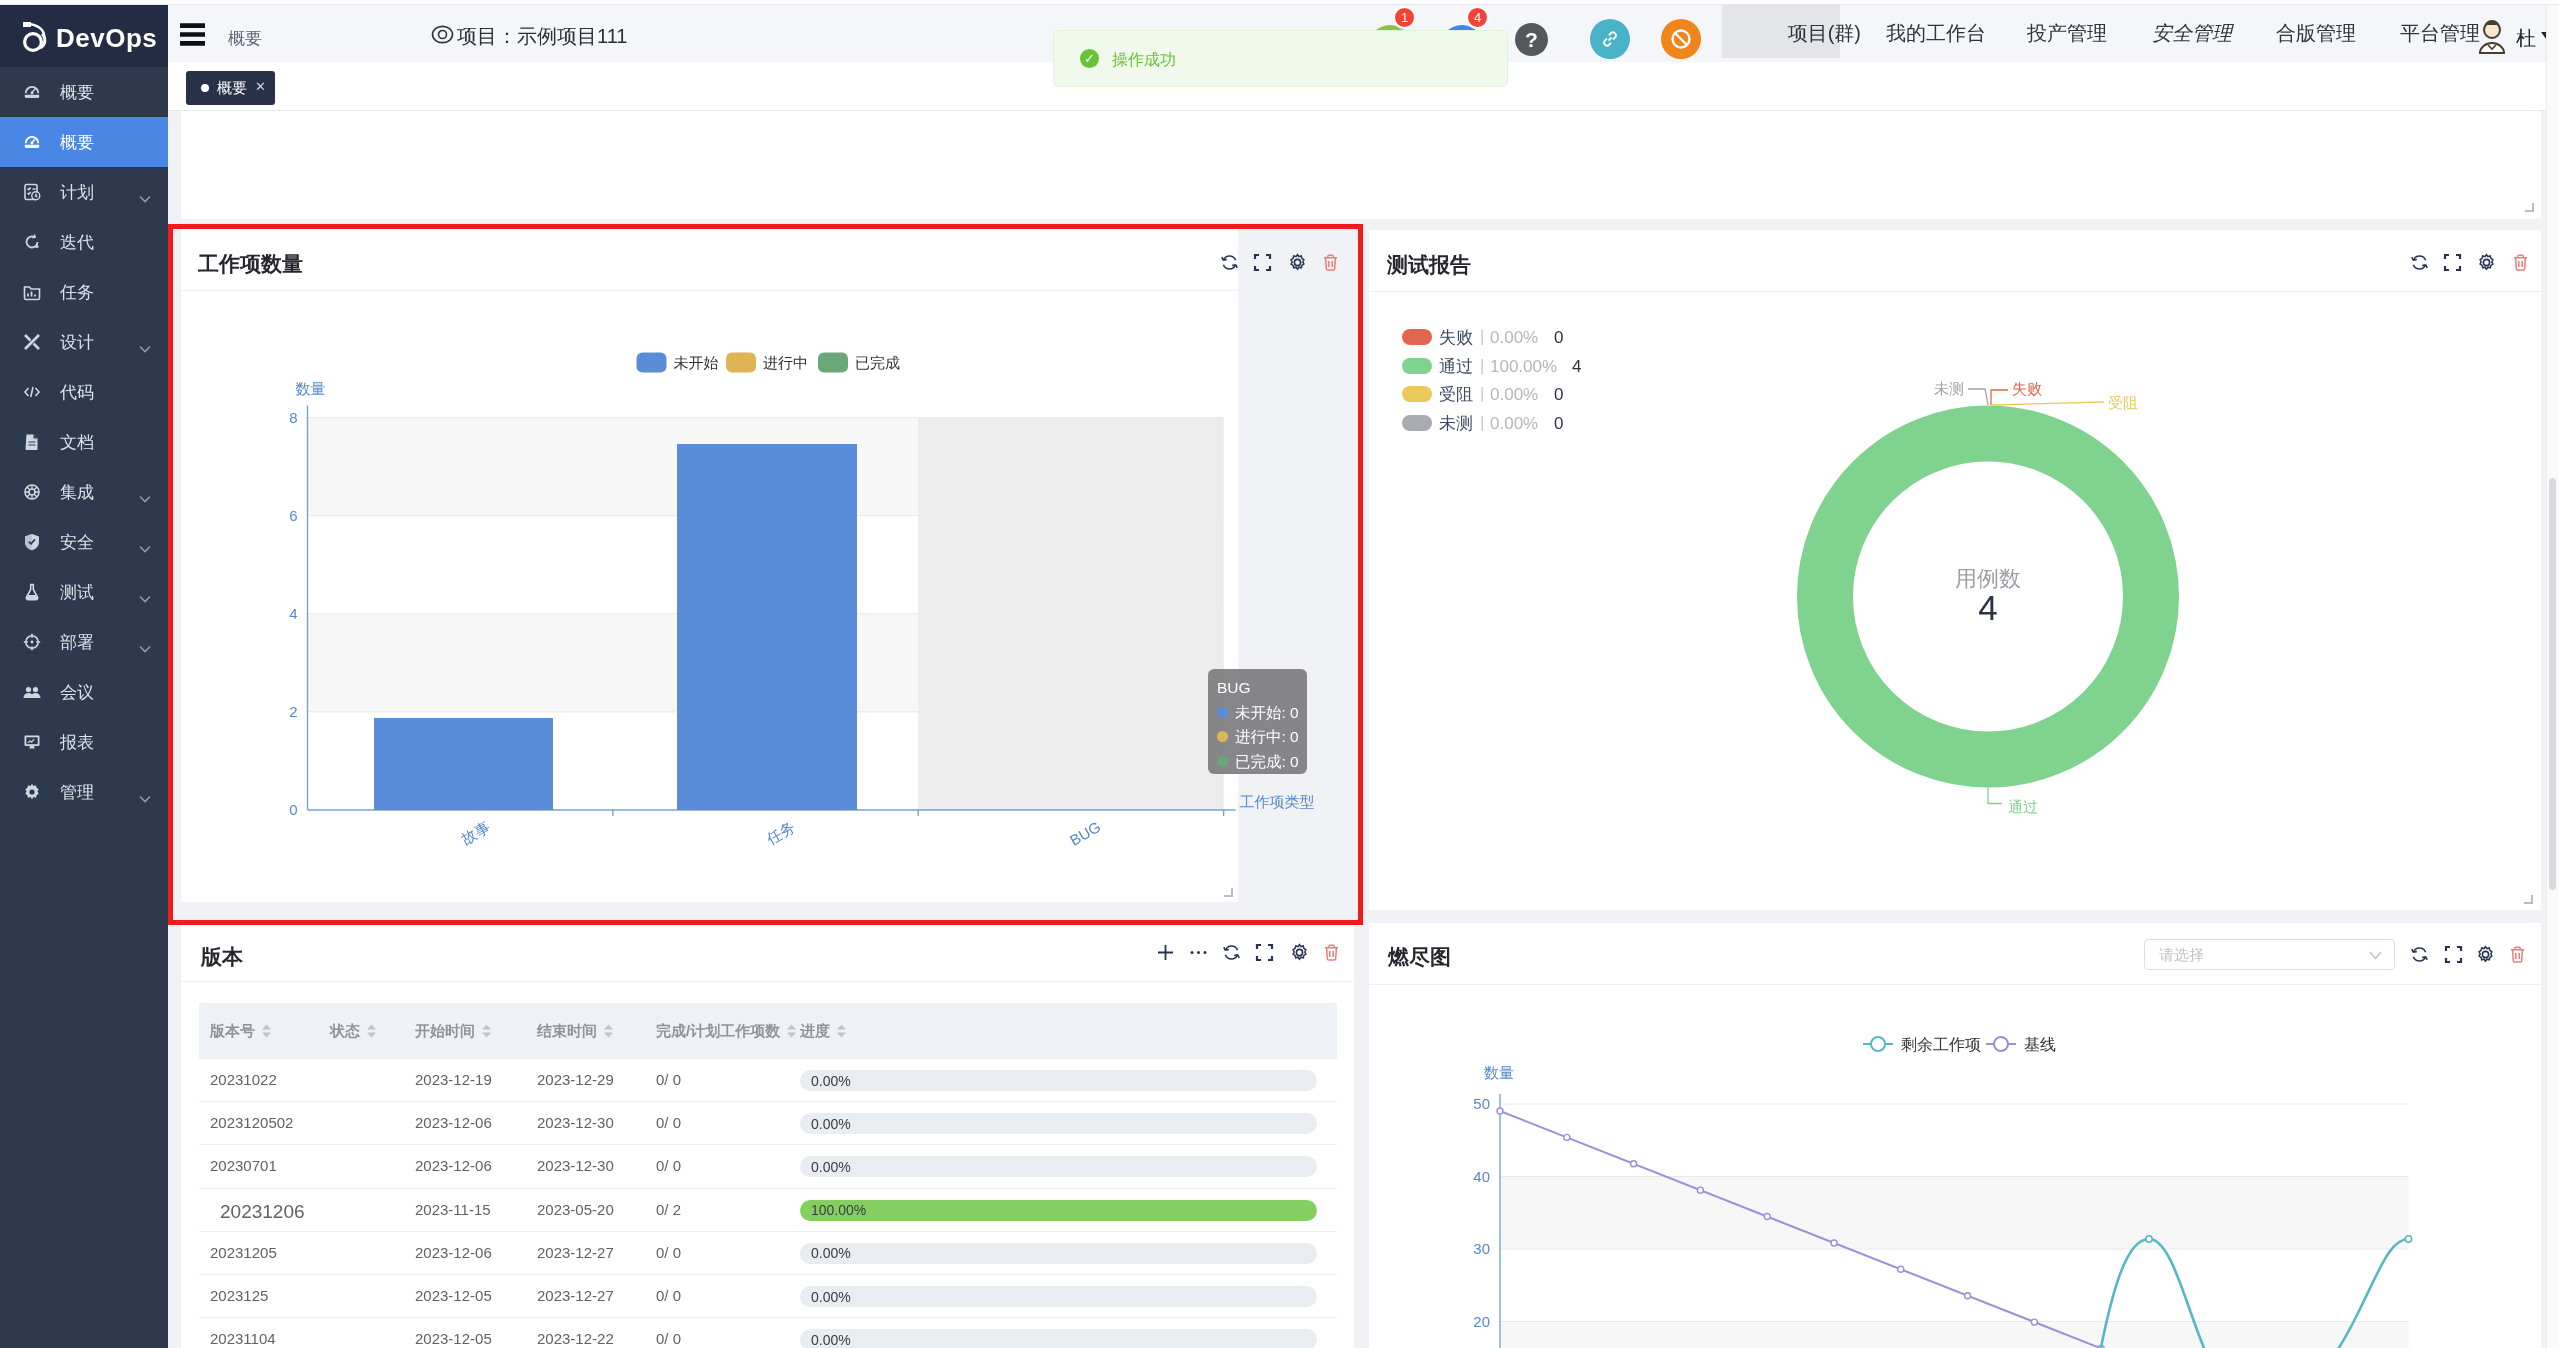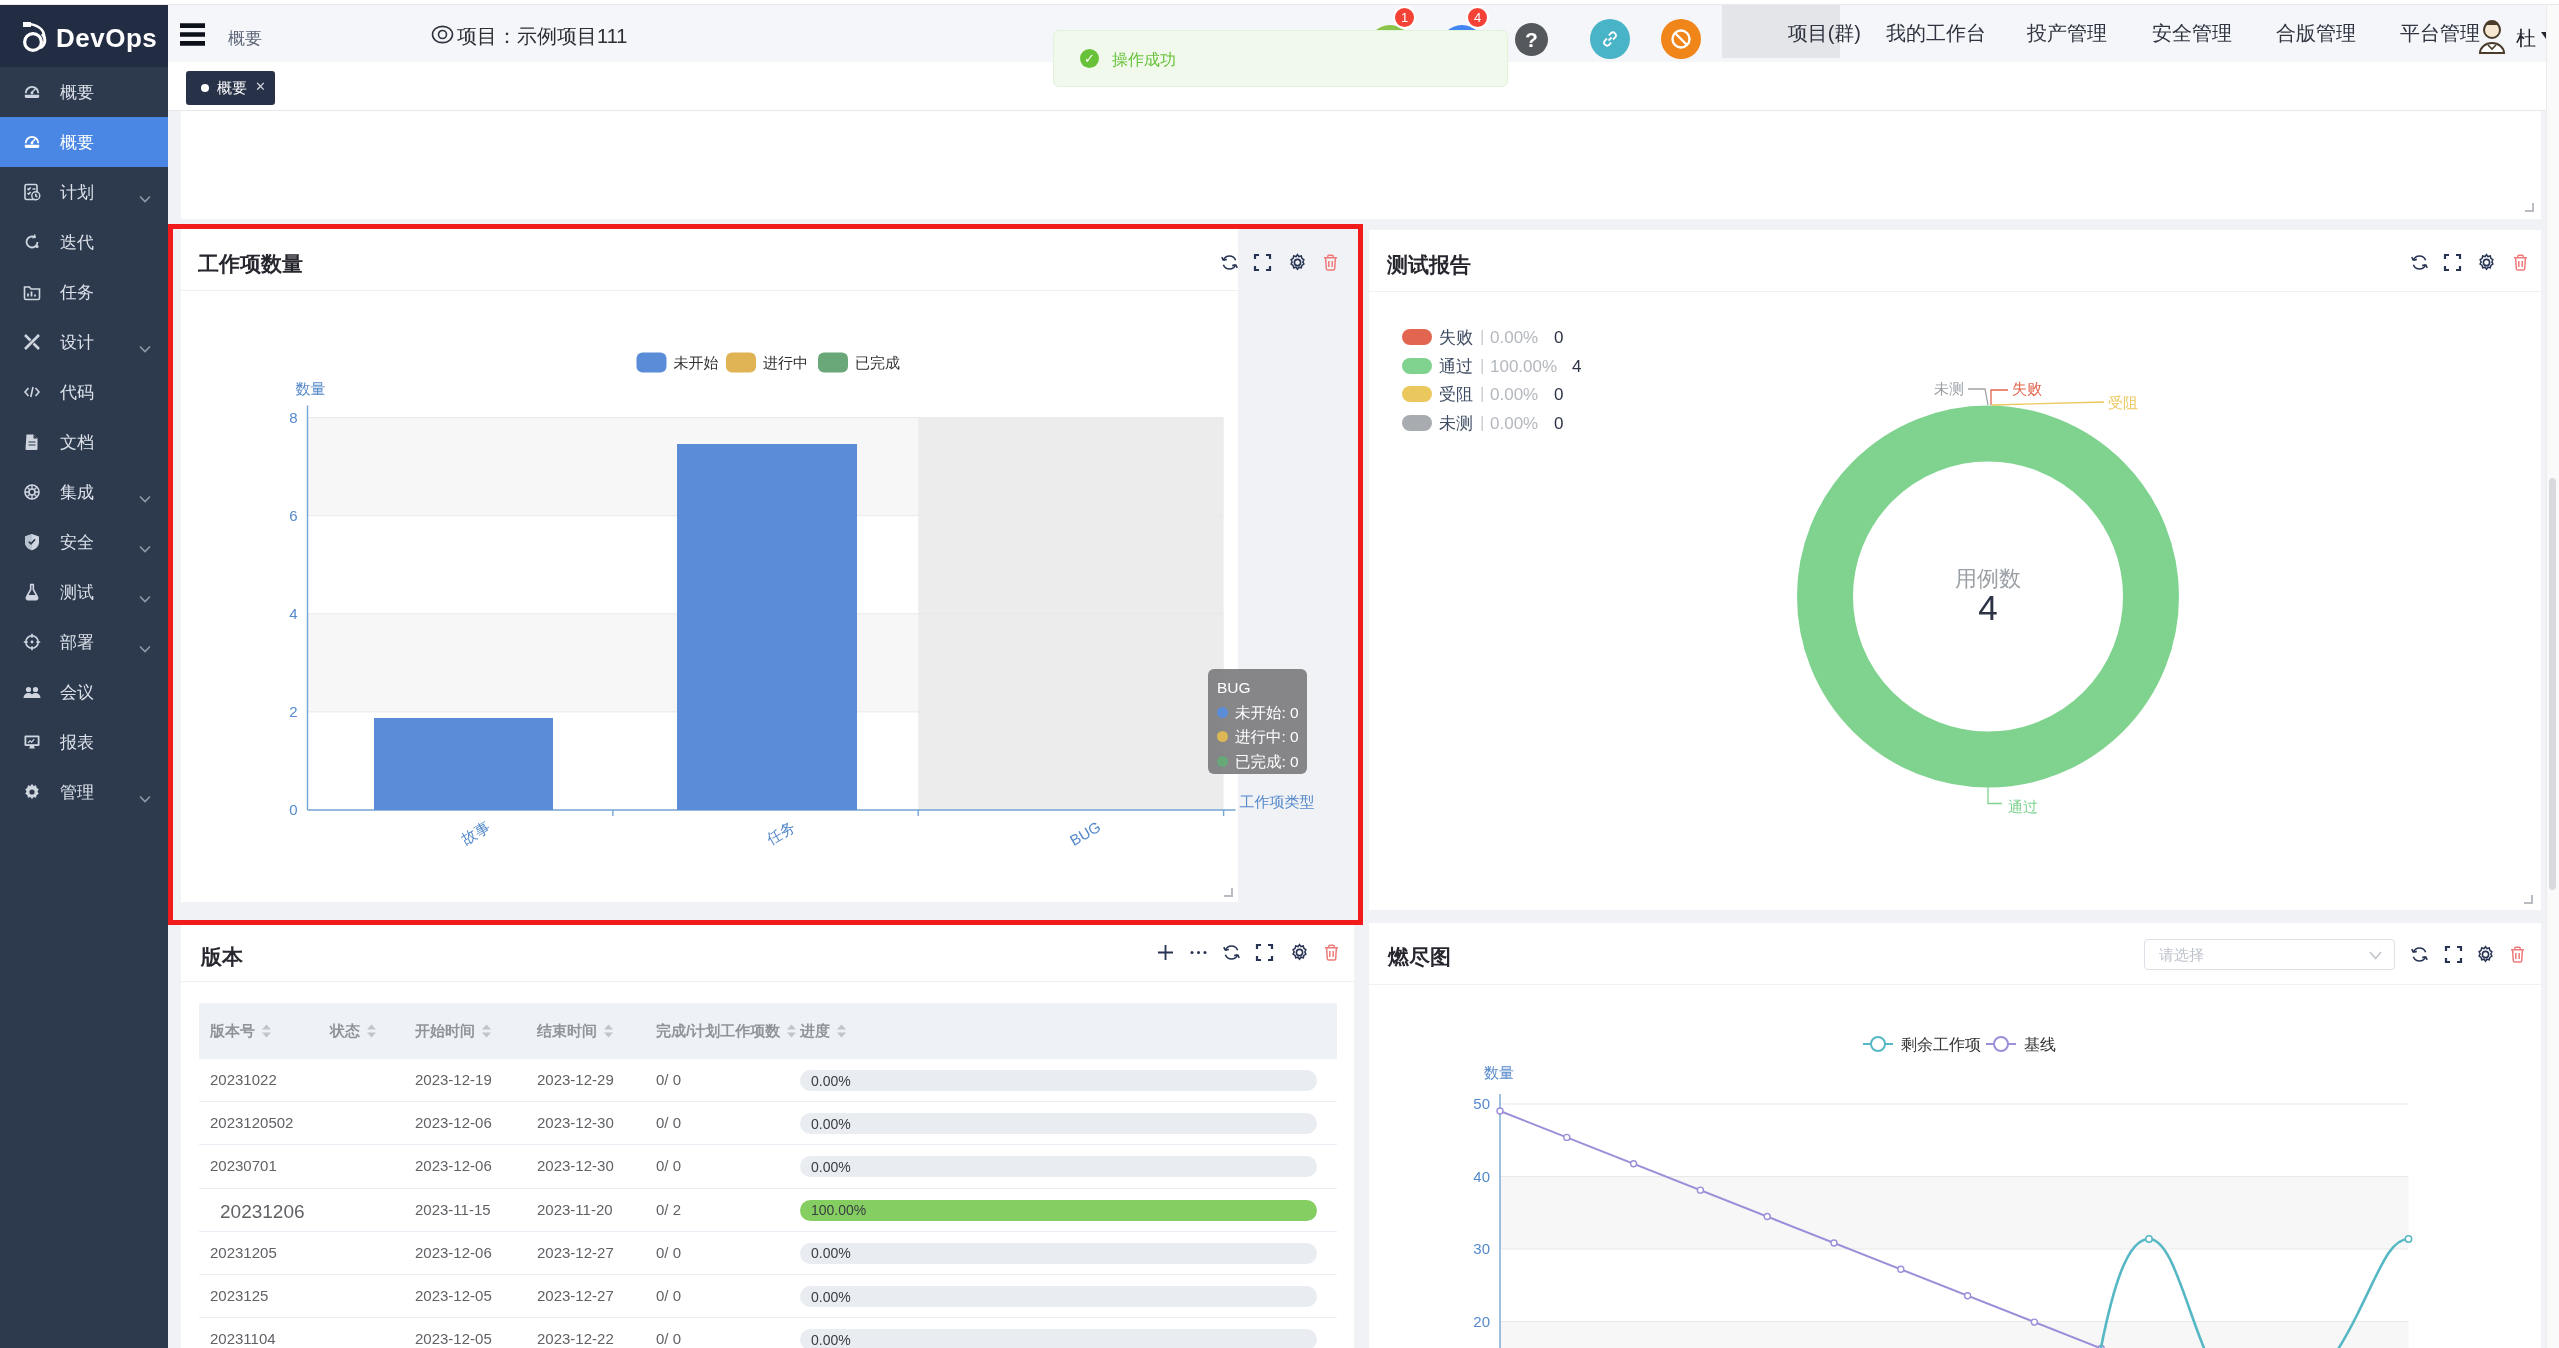--- a/index.html
+++ b/index.html
@@ -67,21 +67,21 @@
     </svg>
 <div class="abs" style="left:1661px; top:19px; width:40px; height:40px; border-radius:50%; background:#f08519;"></div>
 <svg class="abs" style="left:1669px; top:27px; width:24px; height:24px;" viewBox="0 0 24 24">
       <circle cx="12" cy="12" r="8.5" fill="none" stroke="#fff" stroke-width="2.4"></circle>
       <path d="M6 6 L18 18" stroke="#fff" stroke-width="2.4"></path>
     </svg>
 <div class="abs" style="left:1722px; top:5px; width:118px; height:53px; background:#e4e5e8;"></div>
 <div class="navtxt" style="left:1701px; width:160px;">项目(群)</div>
 <div class="navtxt" style="left:1826px; width:160px;">我的工作台</div>
 <div class="navtxt" style="left:1947px; width:160px;">投产管理</div>
-<div class="navtxt" style="left:2072px; width:160px;">安全管理</div>
+<div class="navtxt" style="left:2072px; width:160px;font-style:italic;">安全管理</div>
 <div class="navtxt" style="left:2196px; width:160px;">合版管理</div>
 <div class="navtxt" style="left:2320px; width:160px;">平台管理</div>
 <svg class="abs" style="left:2474px; top:17px; width:36px; height:40px;" viewBox="0 0 36 40">
       <circle cx="18" cy="13" r="8" fill="#f5e7d0" stroke="#4a3b2a" stroke-width="2"></circle>
       <path d="M10 11 a8 8 0 0 1 16 0 l-2 -3 h-12 Z" fill="#4a3b2a"></path>
       <path d="M6 36 a12 10 0 0 1 24 0 Z" fill="#fff" stroke="#4a3b2a" stroke-width="2"></path>
       <path d="M14 28 l4 4 4 -4" fill="none" stroke="#4a3b2a" stroke-width="1.6"></path>
     </svg>
 <div class="abs" style="left:2516px; top:25px; font-size:20px; color:#23262e;">杜</div>
 <svg class="abs" style="left:2541px; top:32px; width:13px; height:9px;" viewBox="0 0 13 9">
@@ -403,21 +403,21 @@
 <div class="abs" style="left:216px; top:12px; font-size:15px; color:#606266;">2023-12-06</div>
 <div class="abs" style="left:338px; top:12px; font-size:15px; color:#606266;">2023-12-30</div>
 <div class="abs" style="left:457px; top:12px; font-size:15px; color:#606266;">0/ 0</div>
 <div class="abs" style="left:601px; top:11px; width:517px; height:21px; border-radius:11px; background:#e9ecf1;">
           <span style="position:absolute; left:11px; top:2.5px; font-size:14px; color:#3a3d42;">0.00%</span>
         </div>
 </div>
 <div class="abs" style="left:18px; top:264.6px; width:1138px; height:43.2px; border-bottom:1px solid #ebeef5; overflow:hidden;">
 <div class="abs" style="left:21px; top:12px; font-size:19px; color:#606266;">20231206</div>
 <div class="abs" style="left:216px; top:12px; font-size:15px; color:#606266;">2023-11-15</div>
-<div class="abs" style="left:338px; top:12px; font-size:15px; color:#606266;">2023-11-20</div>
+<div class="abs" style="left:338px; top:12px; font-size:15px; color:#606266;">2023-05-20</div>
 <div class="abs" style="left:457px; top:12px; font-size:15px; color:#606266;">0/ 2</div>
 <div class="abs" style="left:601px; top:11px; width:517px; height:21px; border-radius:11px; background:#85ce61;">
           <span style="position:absolute; left:11px; top:2.5px; font-size:14px; color:#3a3d42;">100.00%</span>
         </div>
 </div>
 <div class="abs" style="left:18px; top:307.8px; width:1138px; height:43.2px; border-bottom:1px solid #ebeef5; overflow:hidden;">
 <div class="abs" style="left:11px; top:12px; font-size:15px; color:#606266;">20231205</div>
 <div class="abs" style="left:216px; top:12px; font-size:15px; color:#606266;">2023-12-06</div>
 <div class="abs" style="left:338px; top:12px; font-size:15px; color:#606266;">2023-12-27</div>
 <div class="abs" style="left:457px; top:12px; font-size:15px; color:#606266;">0/ 0</div>

